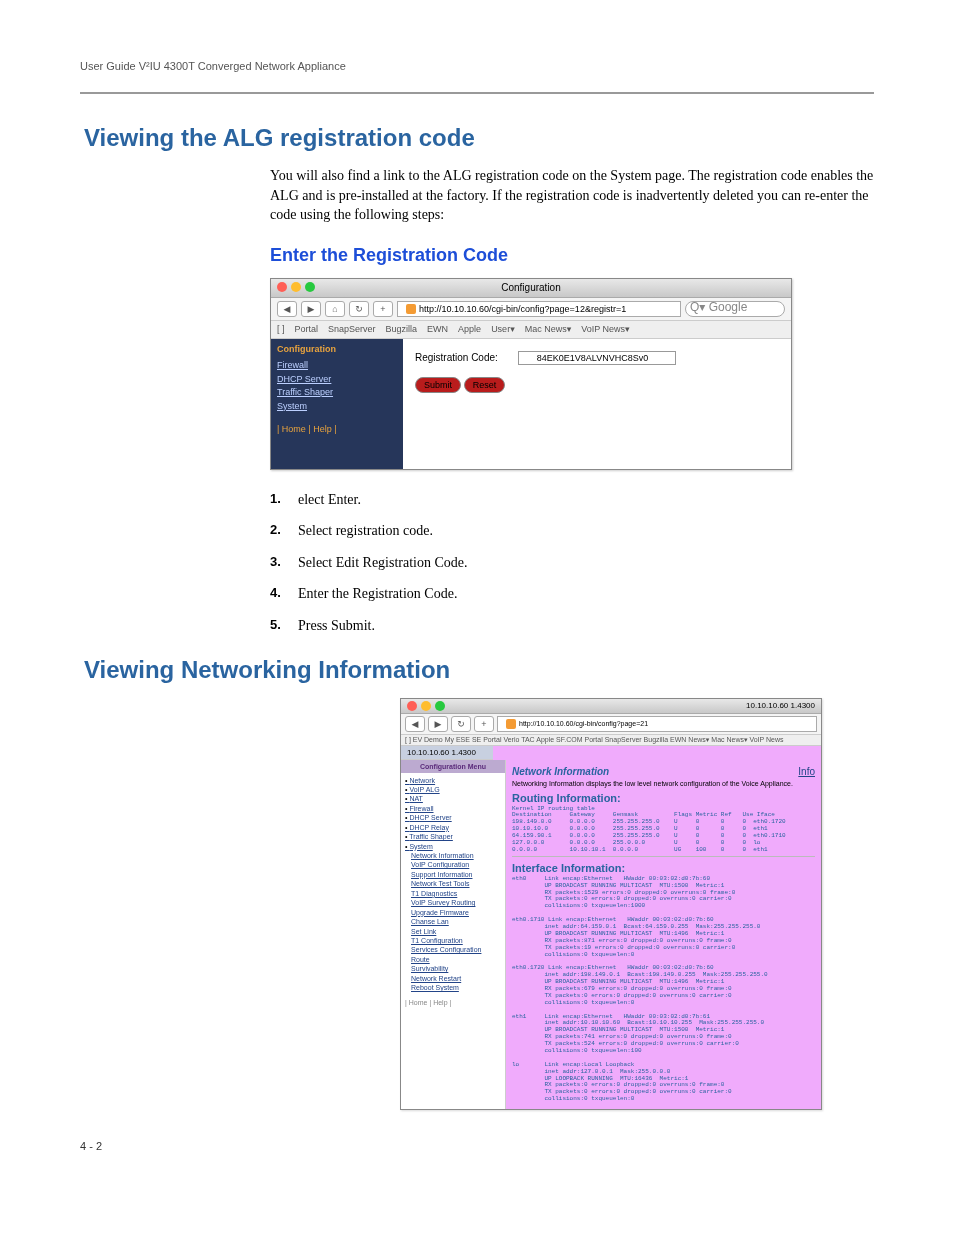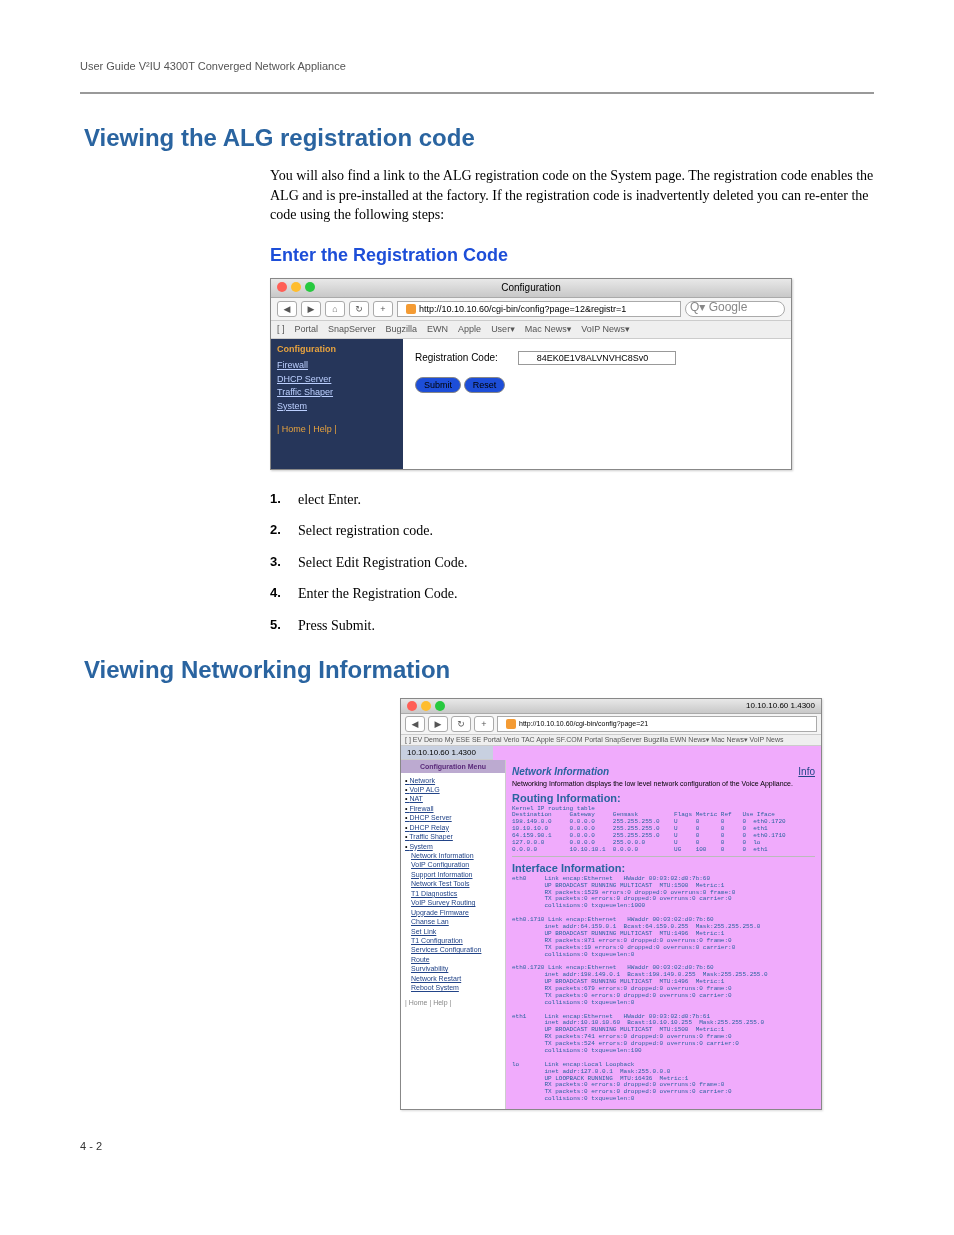--- a/index.html
+++ b/index.html
@@ -119,21 +119,21 @@
     font-size:9px; line-height:1.5;
   }
   .sidebar .title { color:#e8a33e; font-weight:bold; margin-bottom:3px; }
   .sidebar a { color:#bcd0ff; text-decoration:underline; display:block;}
   .sidebar .footer { margin-top:10px; color:#e8a33e; font-size:9px;}
   .main {
     flex:1; padding:12px;
   }
   .reg-row { display:flex; align-items:center; gap:20px; margin-bottom:6px;}
   .reg-input { border:1px solid #999; font-size:9px; padding:1px 18px; width:120px; font-family:inherit;}
-  .mbtn { border:1px solid #888; background:#1d4ed8; border-radius:8px; font-size:9px; padding:1px 8px; display:inline-block;}
+  .mbtn { border:1px solid #888; background:#b91c1c; border-radius:8px; font-size:9px; padding:1px 8px; display:inline-block;}
 
   
   .mock2 {
     width: 420px;
     margin-left: 320px;
     font-family: "Lucida Grande", Arial, sans-serif;
     font-size: 8px;
     border:1px solid #888;
     background:#f0abfc;
     box-shadow: 1px 1px 2px rgba(0,0,0,0.15);

